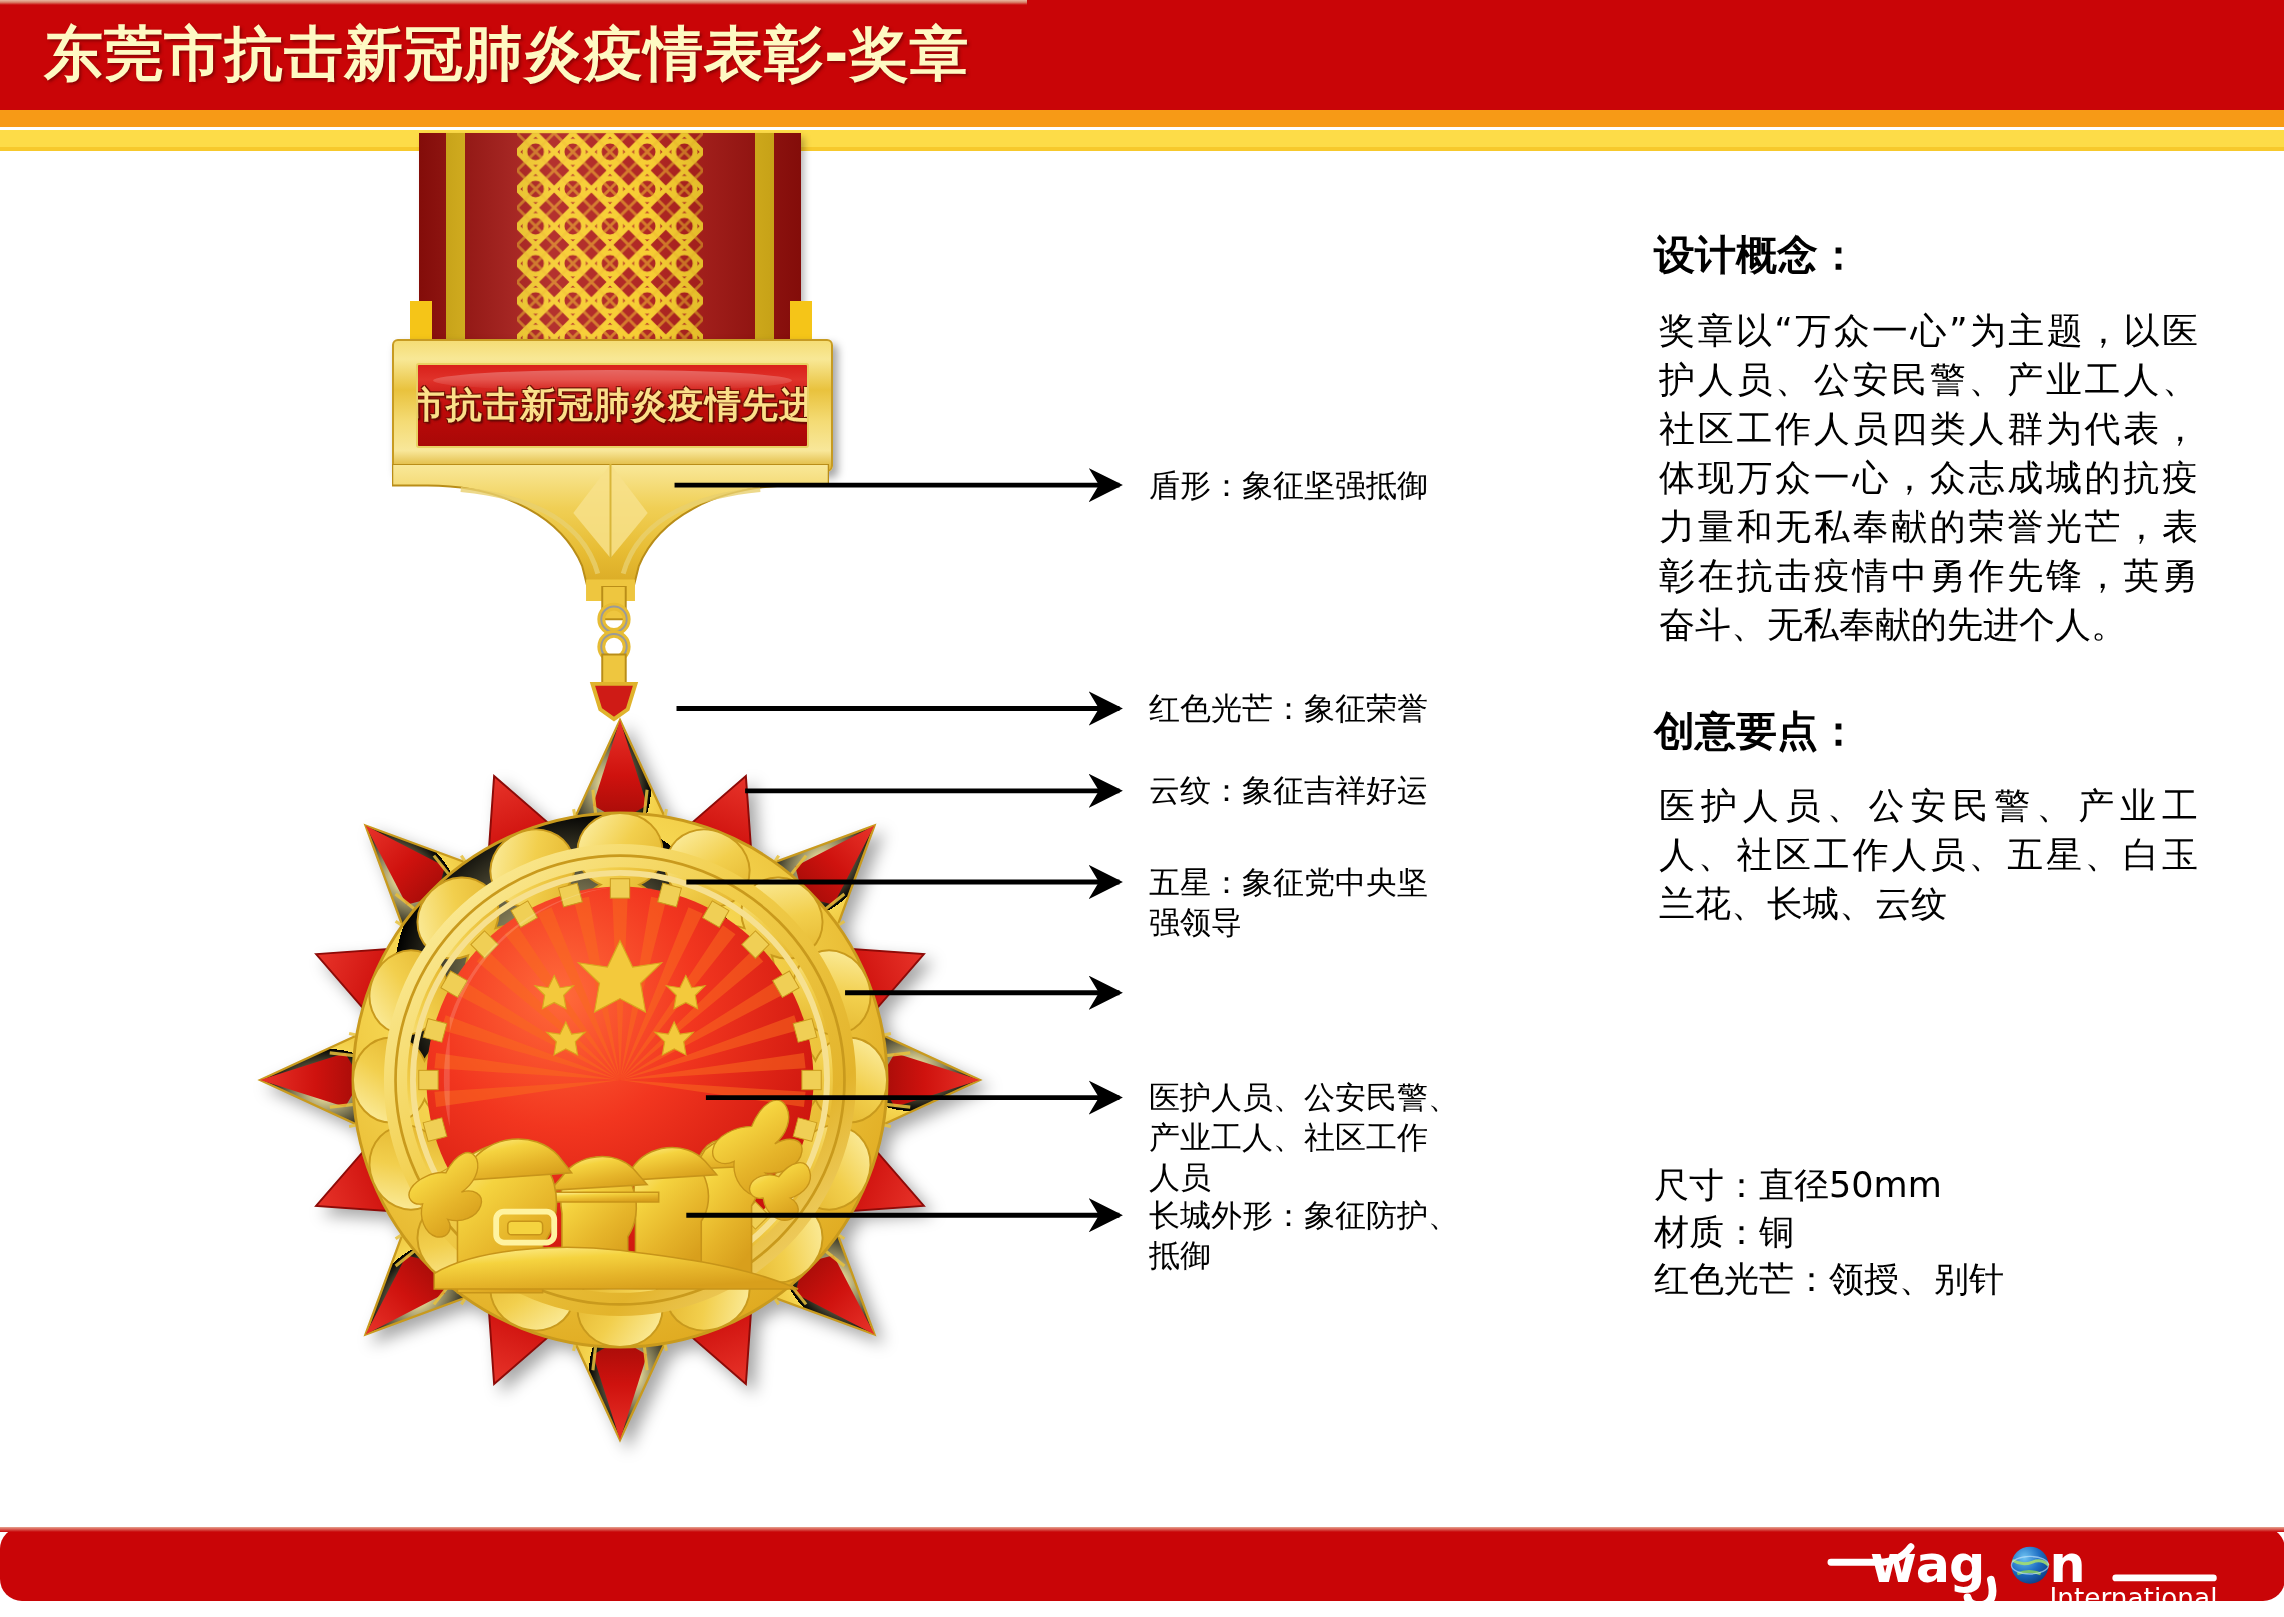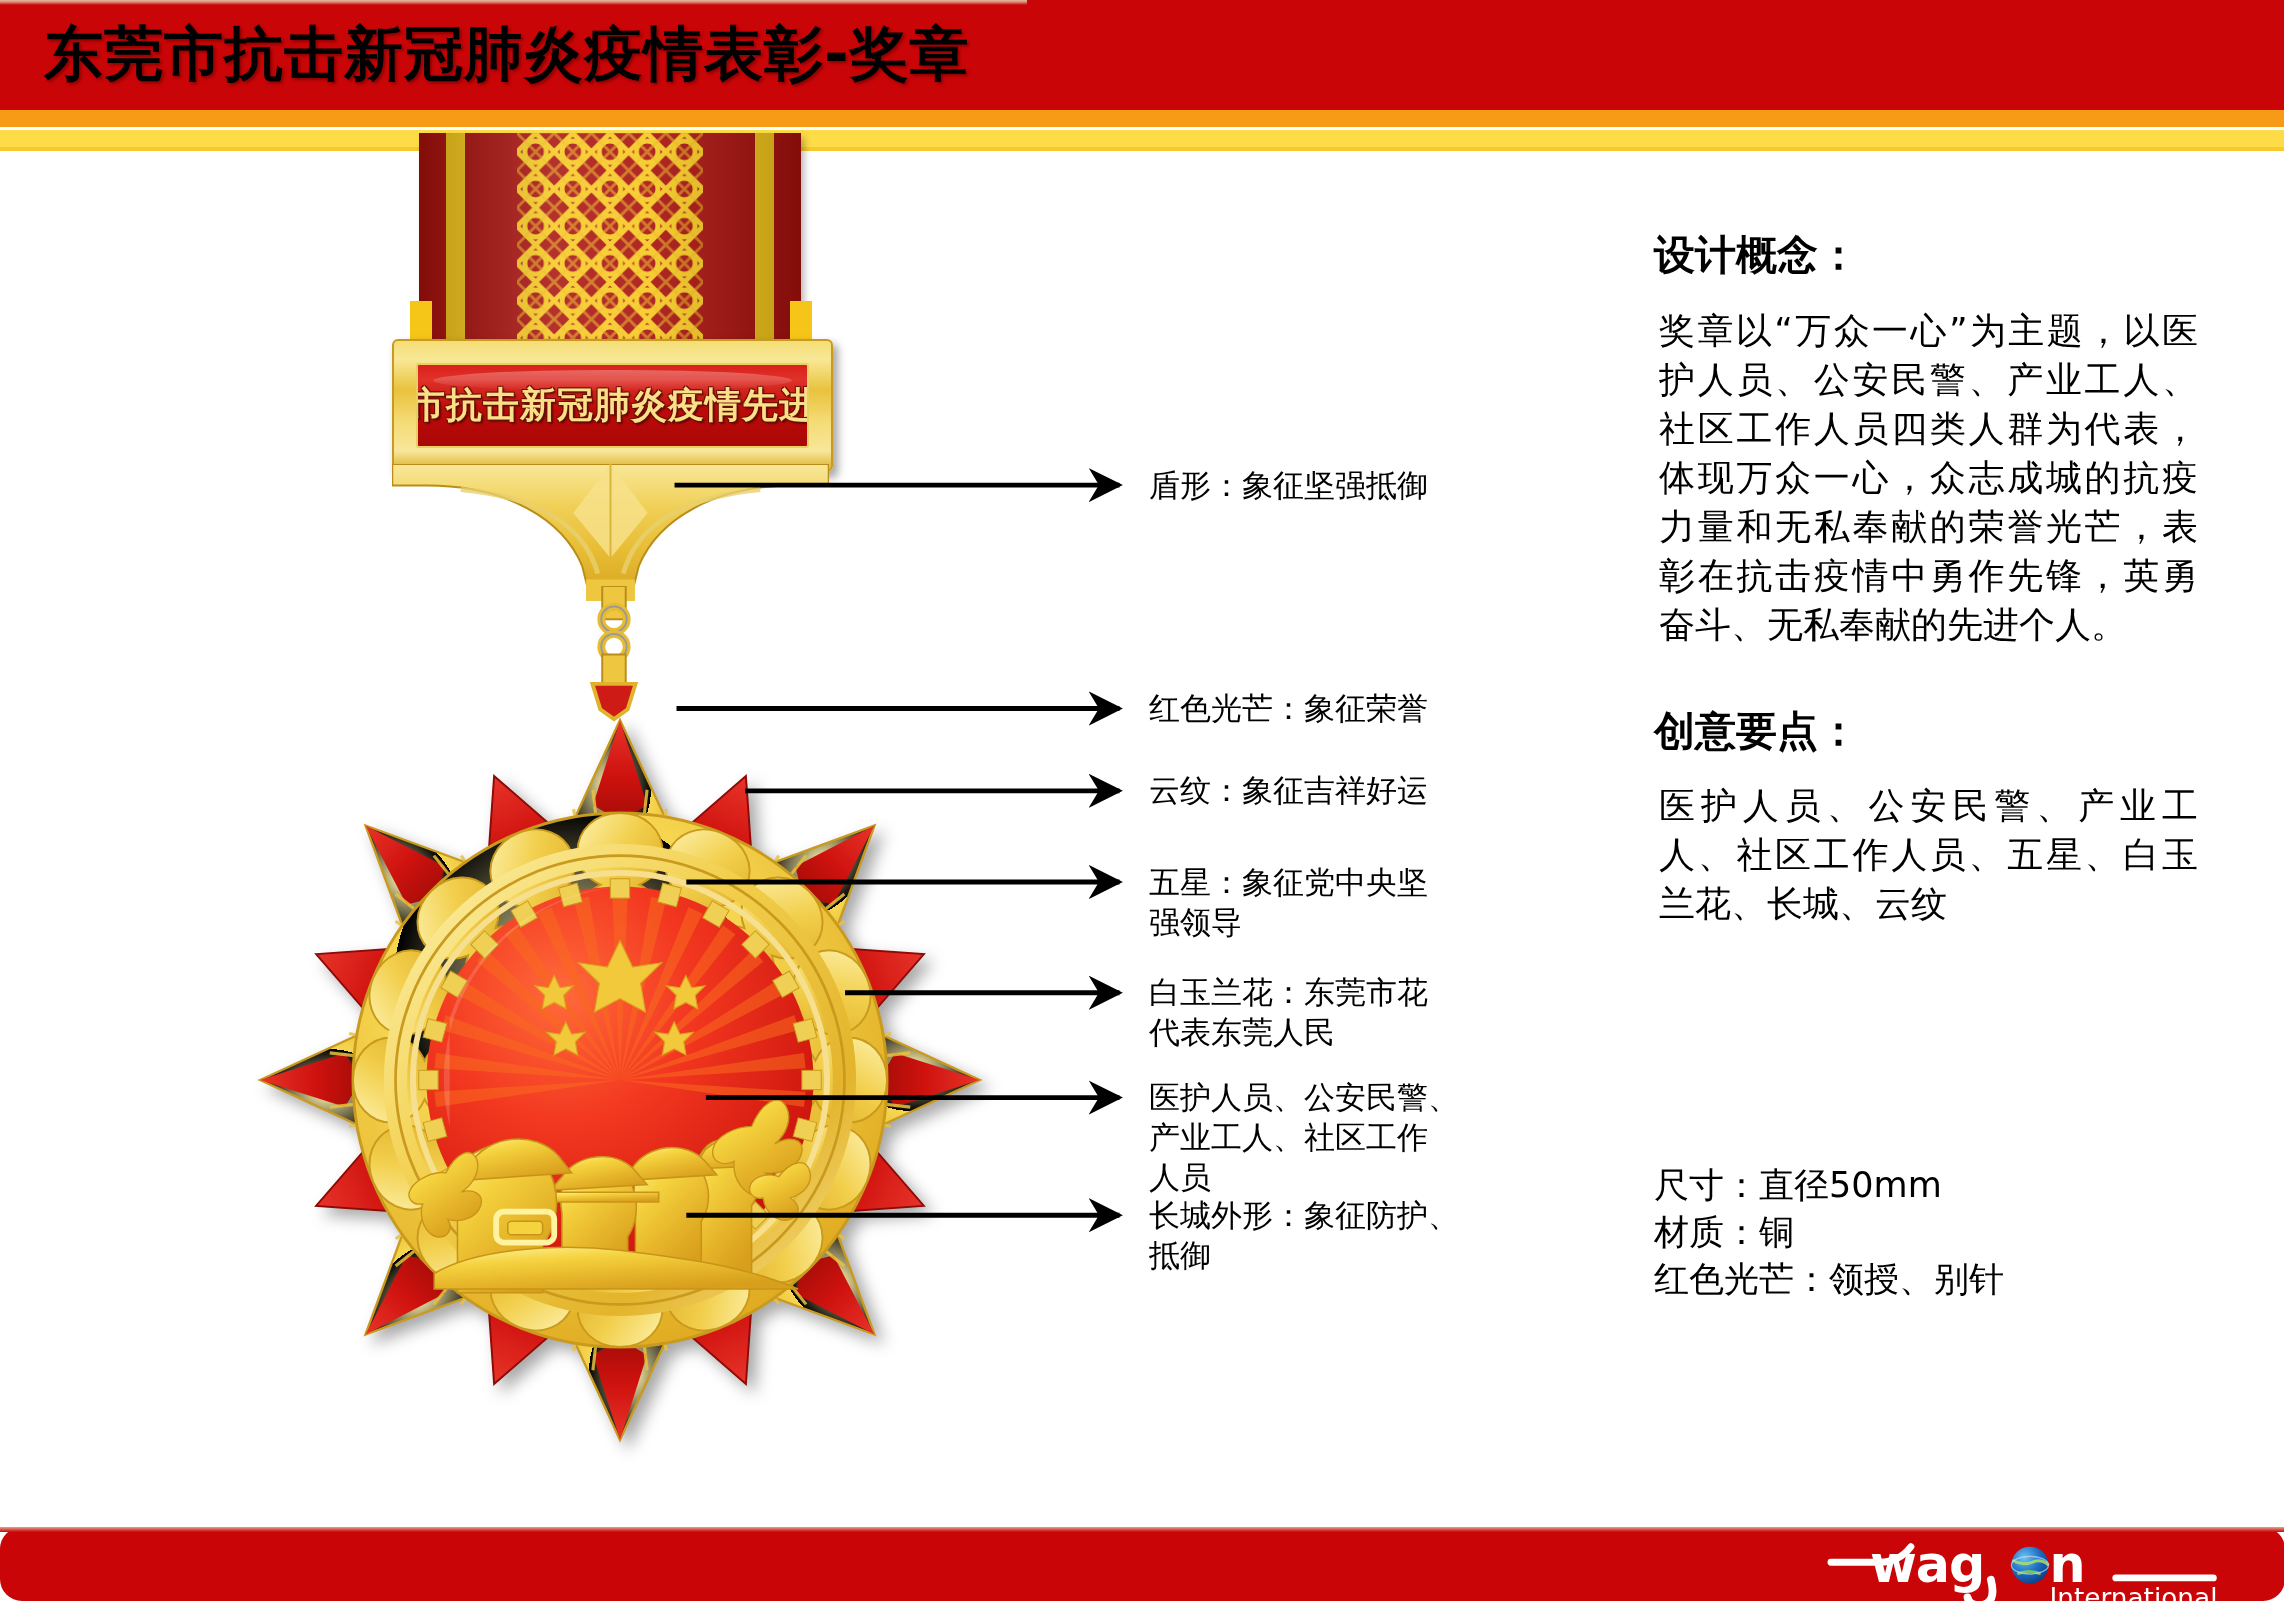--- a/index.html
+++ b/index.html
@@ -8,21 +8,21 @@
     font-family:"DejaVu Sans","Liberation Sans",sans-serif;
   }
 
   
   .header{position:absolute;left:0;top:0;width:2285px;height:110px;background:#c90507;}
   .header-toprule{position:absolute;left:0;top:0;width:1027px;height:4.9px;
       background:linear-gradient(to bottom,#e8b9a2 0%,#d9836b 45%,#c90507 100%);}
   .header-title{
     position:absolute;left:44px;top:13.7px;width:1470px;height:82px;
     display:flex;align-items:center;
-    font-size:59px;font-weight:bold;color:#000000;letter-spacing:1px;
+    font-size:59px;font-weight:bold;color:#fef9c3;letter-spacing:1px;
     text-shadow:2px 2px 2.9px rgba(90,0,0,.55);
     white-space:nowrap;
   }
   .stripe-orange{position:absolute;left:0;top:110px;width:2285px;height:17.6px;background:#f79a16;}
   .stripe-gap{position:absolute;left:0;top:127px;width:2285px;height:2.9px;background:#ffffff;}
   .stripe-yellow{position:absolute;left:0;top:130px;width:2285px;height:16.7px;background:#fddc48;}
   .stripe-yellow2{position:absolute;left:0;top:147px;width:2285px;height:3.9px;background:#f7c92c;}
 
   
   .footer{position:absolute;left:0;top:1527px;width:2285px;height:74px;background:#c90507;border-radius:22px;}
@@ -501,22 +501,20 @@
       <line x1="720" y1="1120" x2="1142" y2="1120"></line>
       <line x1="700" y1="1240" x2="1142" y2="1240"></line>
     </g>
   </svg>
 
   <div class="callout-label" style="left:1149px;top:465px;">盾形：象征坚强抵御</div>
   <div class="callout-label" style="left:1149px;top:688px;">红色光芒：象征荣誉</div>
   <div class="callout-label" style="left:1149px;top:770px;">云纹：象征吉祥好运</div>
   <div class="callout-label" style="left:1149px;top:862px;">五星：象征党中央坚
 强领导</div>
-  <div class="callout-label" style="left:1149px;top:972px;">白玉兰花：东莞市花
-代表东莞人民</div>
   <div class="callout-label" style="left:1149px;top:1077px;">医护人员、公安民警、
 产业工人、社区工作
 人员</div>
   <div class="callout-label" style="left:1149px;top:1195px;">长城外形：象征防护、
 抵御</div>
 </div>
 
 <div class="right-col">
   <div class="sec-head">设计概念：</div>
   <div class="sec-body">奖章以“万众一心”为主题，以医护人员、公安民警、产业工人、社区工作人员四类人群为代表，体现万众一心，众志成城的抗疫力量和无私奉献的荣誉光芒，表彰在抗击疫情中勇作先锋，英勇奋斗、无私奉献的先进个人。</div>

